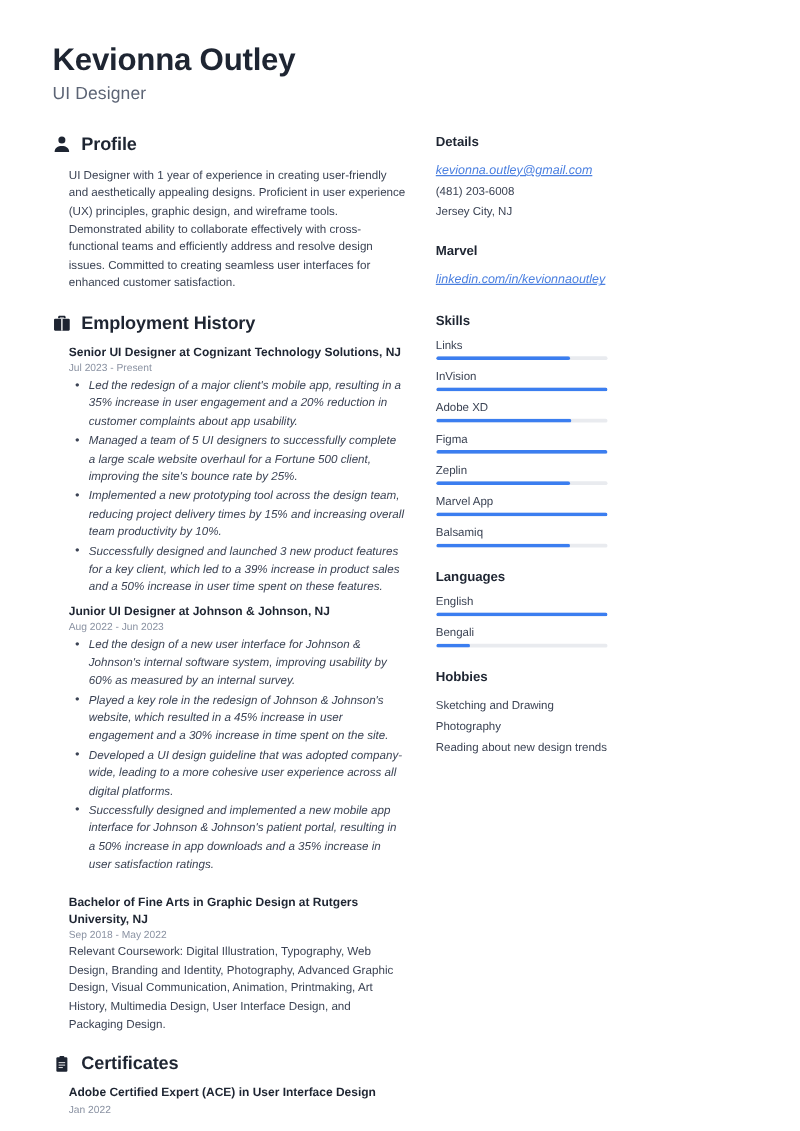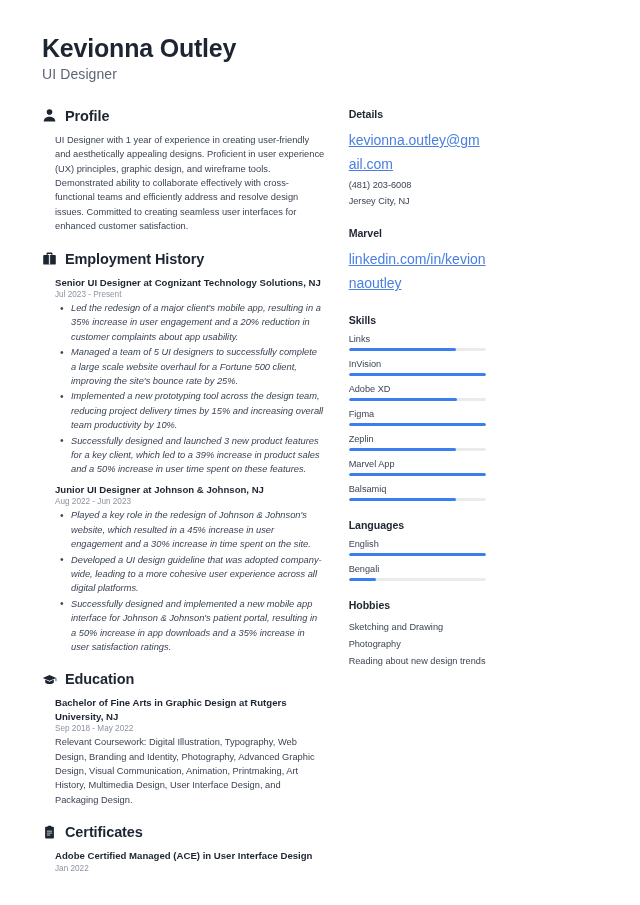--- a/index.html
+++ b/index.html
@@ -129,26 +129,27 @@
     color: #1e2532;
     margin-bottom: 8px;
     letter-spacing: -0.05px;
   }
   .side-line {
     font-size: 9.2px;
     color: #3b4354;
     line-height: 1.75;
   }
   .side-link {
-    font-size: 14px;
+    font-size: 10px;
     color: #4a7fe0;
     text-decoration: underline;
     line-height: 1.75;
     display: block;
     word-break: break-all;
+    font-style: italic;
   }
 
   .skill { margin-bottom: 8px; }
   .skill-name {
     font-size: 9.2px;
     color: #3b4354;
     margin-bottom: 4px;
   }
   .bar-track {
     height: 3px;
@@ -219,40 +220,31 @@
               <li>Managed a team of 5 UI designers to successfully complete a large scale website overhaul for a Fortune 500 client, improving the site's bounce rate by 25%.</li>
               <li>Implemented a new prototyping tool across the design team, reducing project delivery times by 15% and increasing overall team productivity by 10%.</li>
               <li>Successfully designed and launched 3 new product features for a key client, which led to a 39% increase in product sales and a 50% increase in user time spent on these features.</li>
             </ul>
           </div>
 
           <div class="entry">
             <div class="entry-title">Junior UI Designer at Johnson &amp; Johnson, NJ</div>
             <div class="entry-date">Aug 2022 - Jun 2023</div>
             <ul class="bullets">
+              <li>Led the design of a new user interface for Johnson &amp; Johnson's internal software system, improving usability by 60% as measured by an internal survey.</li>
               <li>Played a key role in the redesign of Johnson &amp; Johnson's website, which resulted in a 45% increase in user engagement and a 30% increase in time spent on the site.</li>
               <li>Developed a UI design guideline that was adopted company-wide, leading to a more cohesive user experience across all digital platforms.</li>
               <li>Successfully designed and implemented a new mobile app interface for Johnson &amp; Johnson's patient portal, resulting in a 50% increase in app downloads and a 35% increase in user satisfaction ratings.</li>
             </ul>
           </div>
 
         </div>
       </div>
 
       <div class="section">
-        <div class="section-head">
-          <span class="section-icon">
-            <svg width="15" height="15" viewBox="0 0 16 16" fill="currentColor">
-              <path d="M8 3.2 15.2 6.3 8 9.4 0.8 6.3z"></path>
-              <path d="M3.4 8.1v2.9c0 1.1 2.1 1.9 4.6 1.9s4.6-.8 4.6-1.9V8.1L8 10.3z"></path>
-              <rect x="14.5" y="6.3" width="0.8" height="3.6" rx="0.4"></rect>
-            </svg>
-          </span>
-          <span class="section-title">Education</span>
-        </div>
         <div class="section-body">
           <div class="entry">
             <div class="entry-title">Bachelor of Fine Arts in Graphic Design at Rutgers University, NJ</div>
             <div class="entry-date">Sep 2018 - May 2022</div>
             <div class="entry-desc">Relevant Coursework: Digital Illustration, Typography, Web Design, Branding and Identity, Photography, Advanced Graphic Design, Visual Communication, Animation, Printmaking, Art History, Multimedia Design, User Interface Design, and Packaging Design.</div>
           </div>
         </div>
       </div>
 
       <div class="section">
@@ -263,21 +255,21 @@
               <rect x="5.9" y="0.9" width="4.2" height="2" rx="0.7"></rect>
               <rect x="5.2" y="6.1" width="5.6" height="0.85" fill="#ffffff" opacity="0.9"></rect>
               <rect x="5.2" y="8.2" width="5.6" height="0.85" fill="#ffffff" opacity="0.9"></rect>
               <rect x="5.2" y="10.3" width="3.6" height="0.85" fill="#ffffff" opacity="0.9"></rect>
             </svg>
           </span>
           <span class="section-title">Certificates</span>
         </div>
         <div class="section-body">
           <div class="entry">
-            <div class="entry-title">Adobe Certified Managed (ACE) in User Interface Design</div>
+            <div class="entry-title">Adobe Certified Expert (ACE) in User Interface Design</div>
             <div class="entry-date">Jan 2022</div>
           </div>
         </div>
       </div>
 
     </div>
 
     <div class="col-side">
 
       <div class="side-block">

